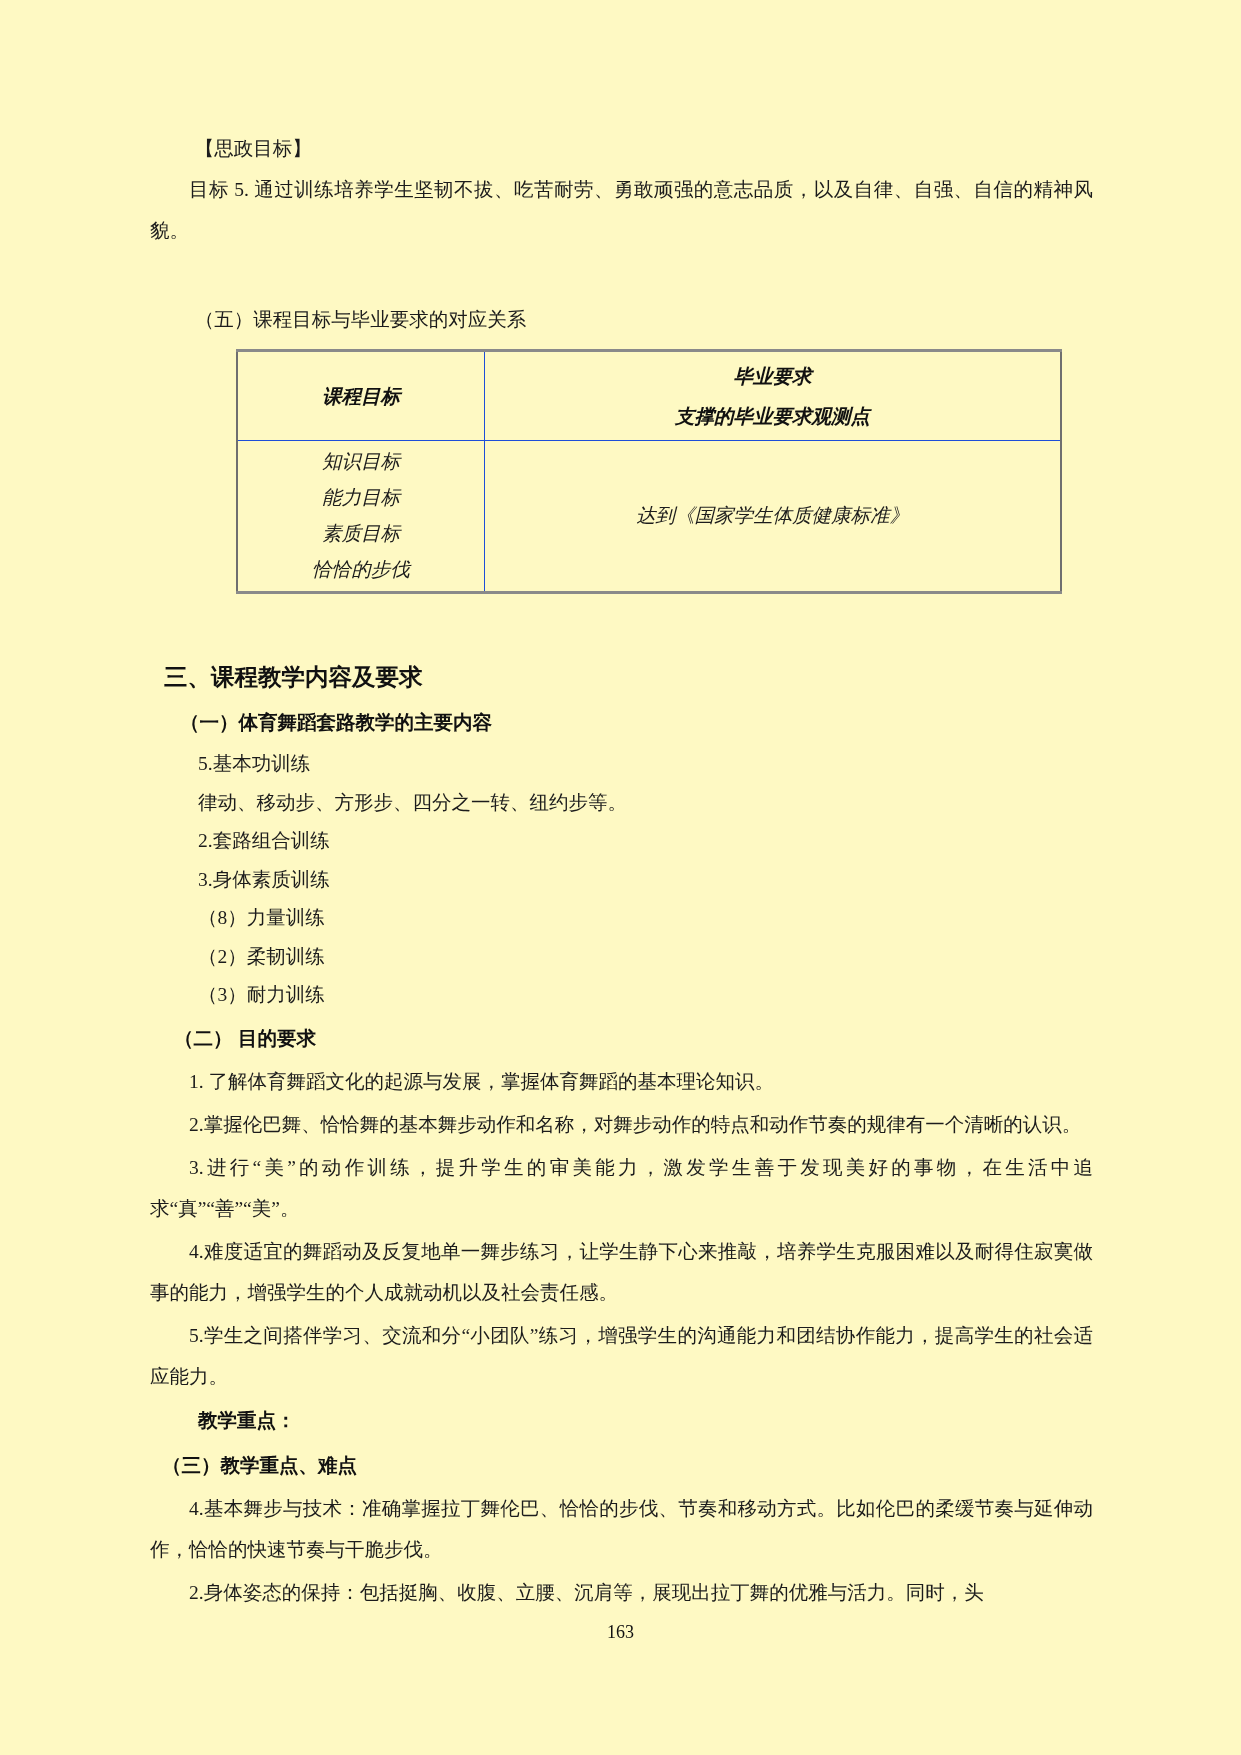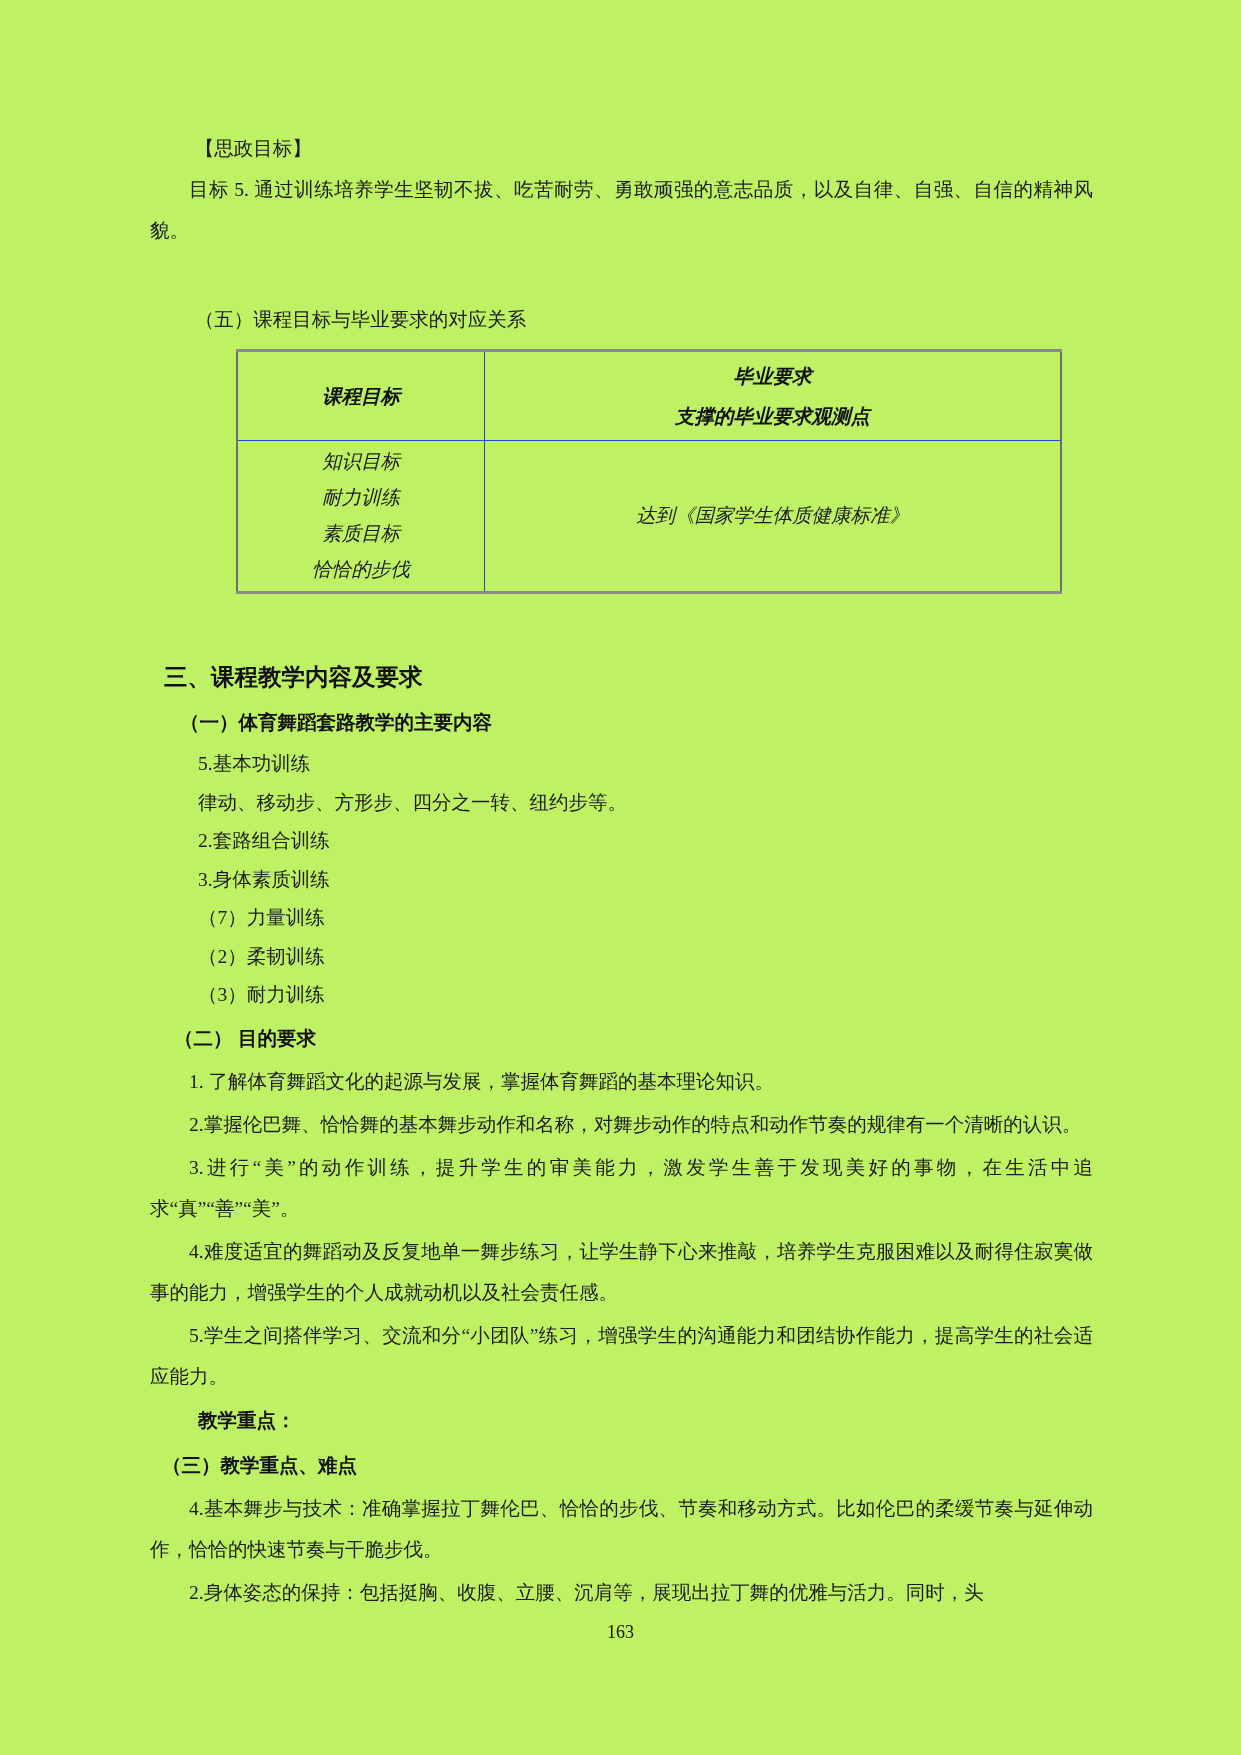--- a/index.html
+++ b/index.html
@@ -1,21 +1,21 @@
 <!DOCTYPE html>
 <html><head>
 <meta charset="utf-8">
 <style>
   html,body { margin:0; padding:0; background:#ffffff; }
   .page {
     position:relative;
     width:1241px;
     height:1755px;
     margin:0 auto;
-    background:#bef264;
+    background:#fef9c3;
     font-family:"Liberation Serif","DejaVu Serif",serif;
     color:#1c1c1c;
     font-size:19.5px;
     overflow:hidden;
   }
   .content {
     position:absolute;
     left:150px;
     top:128px;
     width:943px;
@@ -103,41 +103,41 @@
           <div class="hdr-line h-sans">课程目标</div>
         </td>
         <td>
           <div class="hdr-line h-sans">毕业要求</div>
           <div class="hdr-line h-sans">支撑的毕业要求观测点</div>
         </td>
       </tr>
       <tr class="body-row">
         <td class="col1">
           <div class="cell-line">知识目标</div>
-          <div class="cell-line">耐力训练</div>
+          <div class="cell-line">能力目标</div>
           <div class="cell-line">素质目标</div>
           <div class="cell-line">恰恰的步伐</div>
         </td>
         <td>
           <div class="cell-line">达到《国家学生体质健康标准》</div>
         </td>
       </tr>
     </tbody>
       </table>
 
     <h2 class="h-sans sec3-heading">三、课程教学内容及要求</h2>
 
     <p class="h-sans sub-heading">（一）体育舞蹈套路教学的主要内容</p>
 
     <div class="items">
       <div class="line indent1">5.基本功训练</div>
       <div class="line indent1">律动、移动步、方形步、四分之一转、纽约步等。</div>
       <div class="line indent1">2.套路组合训练</div>
       <div class="line indent1">3.身体素质训练</div>
-      <div class="line indent1">（7）力量训练</div>
+      <div class="line indent1">（8）力量训练</div>
       <div class="line indent1">（2）柔韧训练</div>
       <div class="line indent1">（3）耐力训练</div>
     </div>
 
     <p class="h-sans sub-heading sub-heading-2">（二） 目的要求</p>
 
     <p class="para pg">1. 了解体育舞蹈文化的起源与发展，掌握体育舞蹈的基本理论知识。</p>
     <p class="para pg">2.掌握伦巴舞、恰恰舞的基本舞步动作和名称，对舞步动作的特点和动作节奏的规律有一个清晰的认识。</p>
     <p class="para pg">3.进行“美”的动作训练，提升学生的审美能力，激发学生善于发现美好的事物，在生活中追求“真”“善”“美”。</p>
     <p class="para pg">4.难度适宜的舞蹈动及反复地单一舞步练习，让学生静下心来推敲，培养学生克服困难以及耐得住寂寞做事的能力，增强学生的个人成就动机以及社会责任感。</p>

